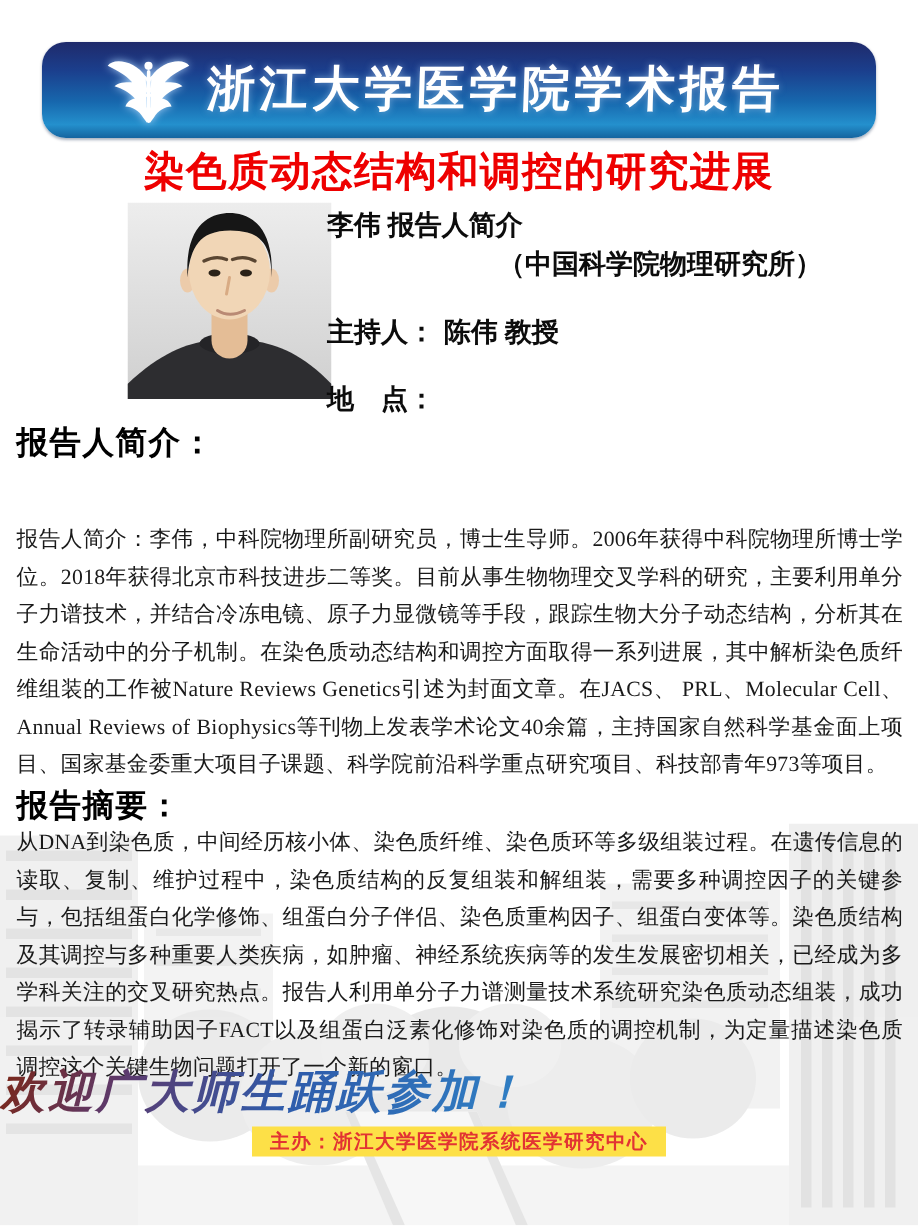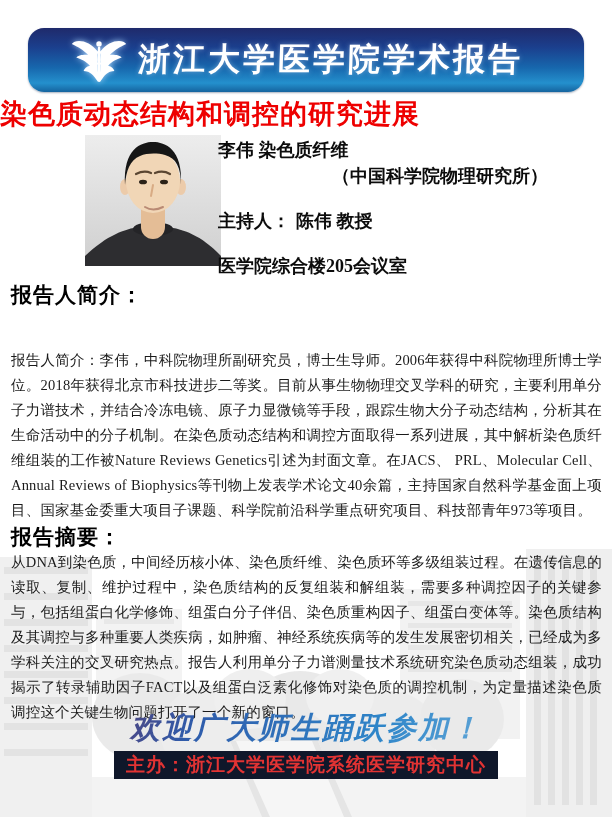--- a/index.html
+++ b/index.html
@@ -19,21 +19,21 @@
     box-shadow:0 1px 2px rgba(0,30,70,.35);
   }
   .logo { margin:4px 10px 0 42px; flex:0 0 auto; filter:drop-shadow(0 0 3px rgba(180,220,255,.9)); }
   .banner-title {
     color:#ffffff; font-weight:bold; font-size:32px; letter-spacing:3px;
     font-family:"Liberation Sans", sans-serif; white-space:nowrap;
     text-shadow:0 0 5px rgba(200,230,255,.5); transform:skewX(-2deg);
   }
 
   .lecture-title {
-    position:absolute; top:96px; left:0; width:100%; text-align:left;
+    position:absolute; top:96px; left:0; width:100%; text-align:center;
     color:#ee0000; font-family:"Liberation Sans", sans-serif;
     font-weight:bold; font-size:27px; letter-spacing:1px;
   }
 
   .photo { position:absolute; left:85px; top:135px; width:136px; height:131px; }
 
   .info {
     position:absolute; left:218px; top:137px; width:382px;
     font-weight:bold; font-size:18px; line-height:26px; color:#0c0c0c;
   }
@@ -50,31 +50,31 @@
   #abs-heading { top:523px; }
 
   .body-text {
     position:absolute; left:11px; width:591px; font-size:14.5px; line-height:25px;
     text-align:justify; color:#1a1a1a; letter-spacing:.2px;
   }
   #bio-text { top:308px;margin-top:40px; }
   #abs-text { top:550px; }
 
   .welcome {
-    position:absolute; top:708px; left:0; width:100%; text-align:center;
+    position:absolute; top:708px; left:0; width:100%; text-align:left;
     font-family:"Liberation Sans", sans-serif; font-weight:bold; font-style:italic;
     font-size:30px; letter-spacing:2px;
     background:linear-gradient(115deg,#7c2614 0%,#5c3a6e 14%,#2f5cab 32%,#2f86c9 62%,#8fc3e4 96%);
     -webkit-background-clip:text; background-clip:text; color:transparent;
   }
 
   .organizer-wrap { position:absolute; top:751px; left:0; width:100%; text-align:center; }
   .organizer {
-    display:inline-block; background:#0f172a; padding:1px 12px;
-    color:#e23333; font-size:19px; font-weight:bold; letter-spacing:1px;
+    display:inline-block; background:#fde047; padding:1px 12px;
+    color:#e23333; font-size:13px; font-weight:bold; letter-spacing:1px;
   }
 </style>
 </head>
 <body>
 
 <div class="page">
 
   <svg class="campus" viewBox="0 0 612 268" aria-hidden="true">
     <rect x="0" y="228" width="612" height="40" fill="#e9e9e9"></rect>
 
@@ -150,29 +150,29 @@
     <path d="M51 39 q8 -4 15 -1" stroke="#5a4632" stroke-width="2.2" fill="none" stroke-linecap="round"></path>
     <path d="M70 38 q8 -3 15 1" stroke="#5a4632" stroke-width="2.2" fill="none" stroke-linecap="round"></path>
     <ellipse cx="58" cy="47" rx="4" ry="2.3" fill="#2a2218"></ellipse>
     <ellipse cx="79" cy="47" rx="4" ry="2.3" fill="#2a2218"></ellipse>
     <path d="M68 50 L66 61" stroke="#d8ab84" stroke-width="2" fill="none" stroke-linecap="round"></path>
     <path d="M60 72 Q68 77 78 72" stroke="#b98a74" stroke-width="2" fill="none" stroke-linecap="round"></path>
   </svg>
 
   <div class="info">
     <div class="row">
-      <span>李伟 染色质纤维</span>
+      <span>李伟 报告人简介</span>
     </div>
     <div class="indent">（中国科学院物理研究所）</div>
     <div class="row g">
       <span class="label">主持人：</span>
       <span>陈伟 教授</span>
     </div>
     <div class="row g">
-      <span>医学院综合楼205会议室</span>
+      <span class="label">地　点：</span>
     </div>
   </div>
 
   <div class="section-heading" id="bio-heading">报告人简介：</div>
   <div class="body-text" id="bio-text">报告人简介：李伟，中科院物理所副研究员，博士生导师。2006年获得中科院物理所博士学位。2018年获得北京市科技进步二等奖。目前从事生物物理交叉学科的研究，主要利用单分子力谱技术，并结合冷冻电镜、原子力显微镜等手段，跟踪生物大分子动态结构，分析其在生命活动中的分子机制。在染色质动态结构和调控方面取得一系列进展，其中解析染色质纤维组装的工作被Nature Reviews Genetics引述为封面文章。在JACS、 PRL、Molecular Cell、Annual Reviews of Biophysics等刊物上发表学术论文40余篇，主持国家自然科学基金面上项目、国家基金委重大项目子课题、科学院前沿科学重点研究项目、科技部青年973等项目。</div>
 
   <div class="section-heading" id="abs-heading">报告摘要：</div>
   <div class="body-text" id="abs-text">从DNA到染色质，中间经历核小体、染色质纤维、染色质环等多级组装过程。在遗传信息的读取、复制、维护过程中，染色质结构的反复组装和解组装，需要多种调控因子的关键参与，包括组蛋白化学修饰、组蛋白分子伴侣、染色质重构因子、组蛋白变体等。染色质结构及其调控与多种重要人类疾病，如肿瘤、神经系统疾病等的发生发展密切相关，已经成为多学科关注的交叉研究热点。报告人利用单分子力谱测量技术系统研究染色质动态组装，成功揭示了转录辅助因子FACT以及组蛋白泛素化修饰对染色质的调控机制，为定量描述染色质调控这个关键生物问题打开了一个新的窗口。</div>
 
   <div class="welcome">欢迎广大师生踊跃参加！</div>

